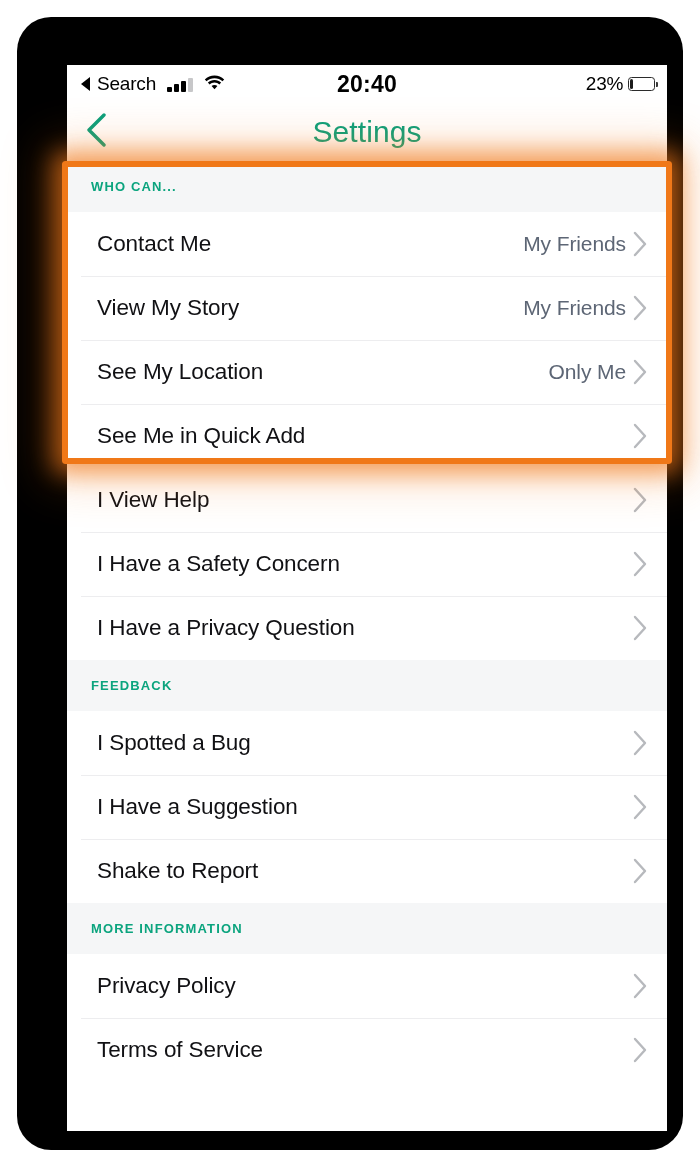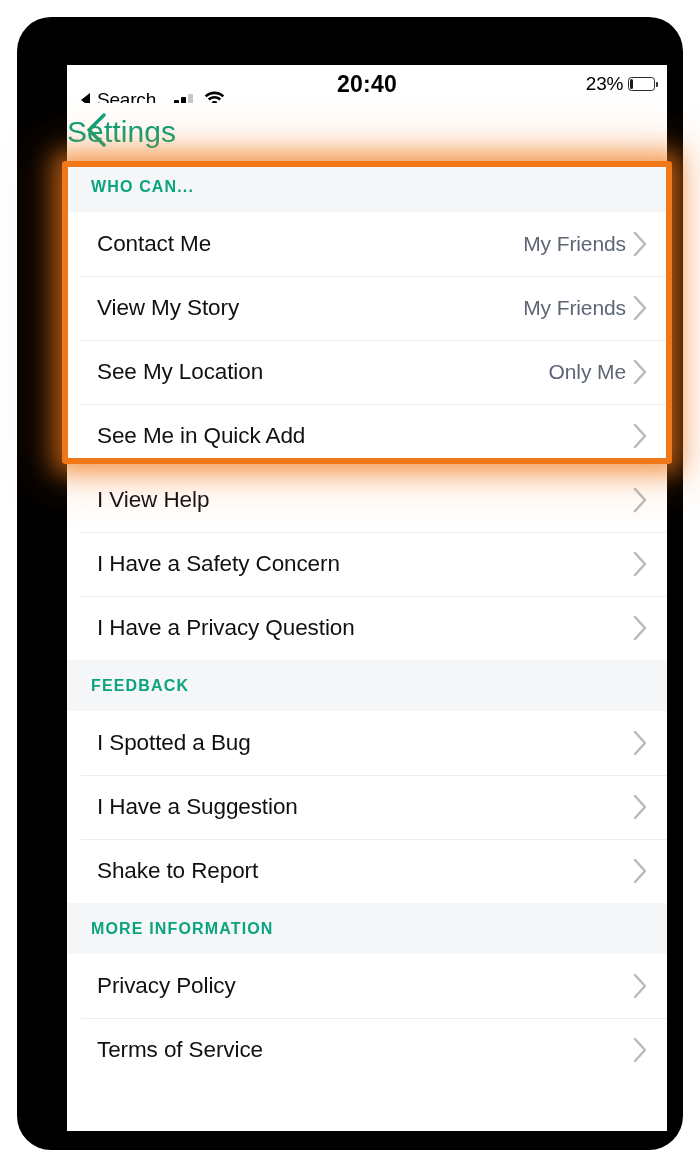--- a/index.html
+++ b/index.html
@@ -39,21 +39,21 @@
 
   
   #status-bar {
     position: relative;
     height: 38px;
     background: #ffffff;
   }
   .sb-left {
     position: absolute;
     left: 14px;
-    top: 16px;
+    top: 0;
     height: 38px;
     display: flex;
     align-items: center;
     gap: 6px;
     text-align: center;
   }
   .sb-back-arrow {
     width: 0; height: 0;
     border-top: 7px solid transparent;
     border-bottom: 7px solid transparent;
@@ -154,37 +154,38 @@
     height: 58px;
     width: 44px;
     display: flex;
     align-items: center;
     justify-content: flex-start;
     cursor: pointer;
   }
   #nav-title {
     height: 58px;
     line-height: 58px;
+    text-align: center;
     font-size: 30px;
     color: #0aa07c;
     letter-spacing: 0.1px;
   }
 
   
   #list {
     background: #ffffff;
   }
   .section-header {
     height: 51px;
     background: #f5f6f7;
     display: flex;
     align-items: center;
     padding-left: 24px;
     box-sizing: border-box;
-    font-size: 16px;
+    font-size: 13px;
     font-weight: bold;
     letter-spacing: 1.15px;
     color: #0ba47e;
   }
   .row {
     position: relative;
     height: 64px;
     background: #ffffff;
     display: flex;
     align-items: center;

